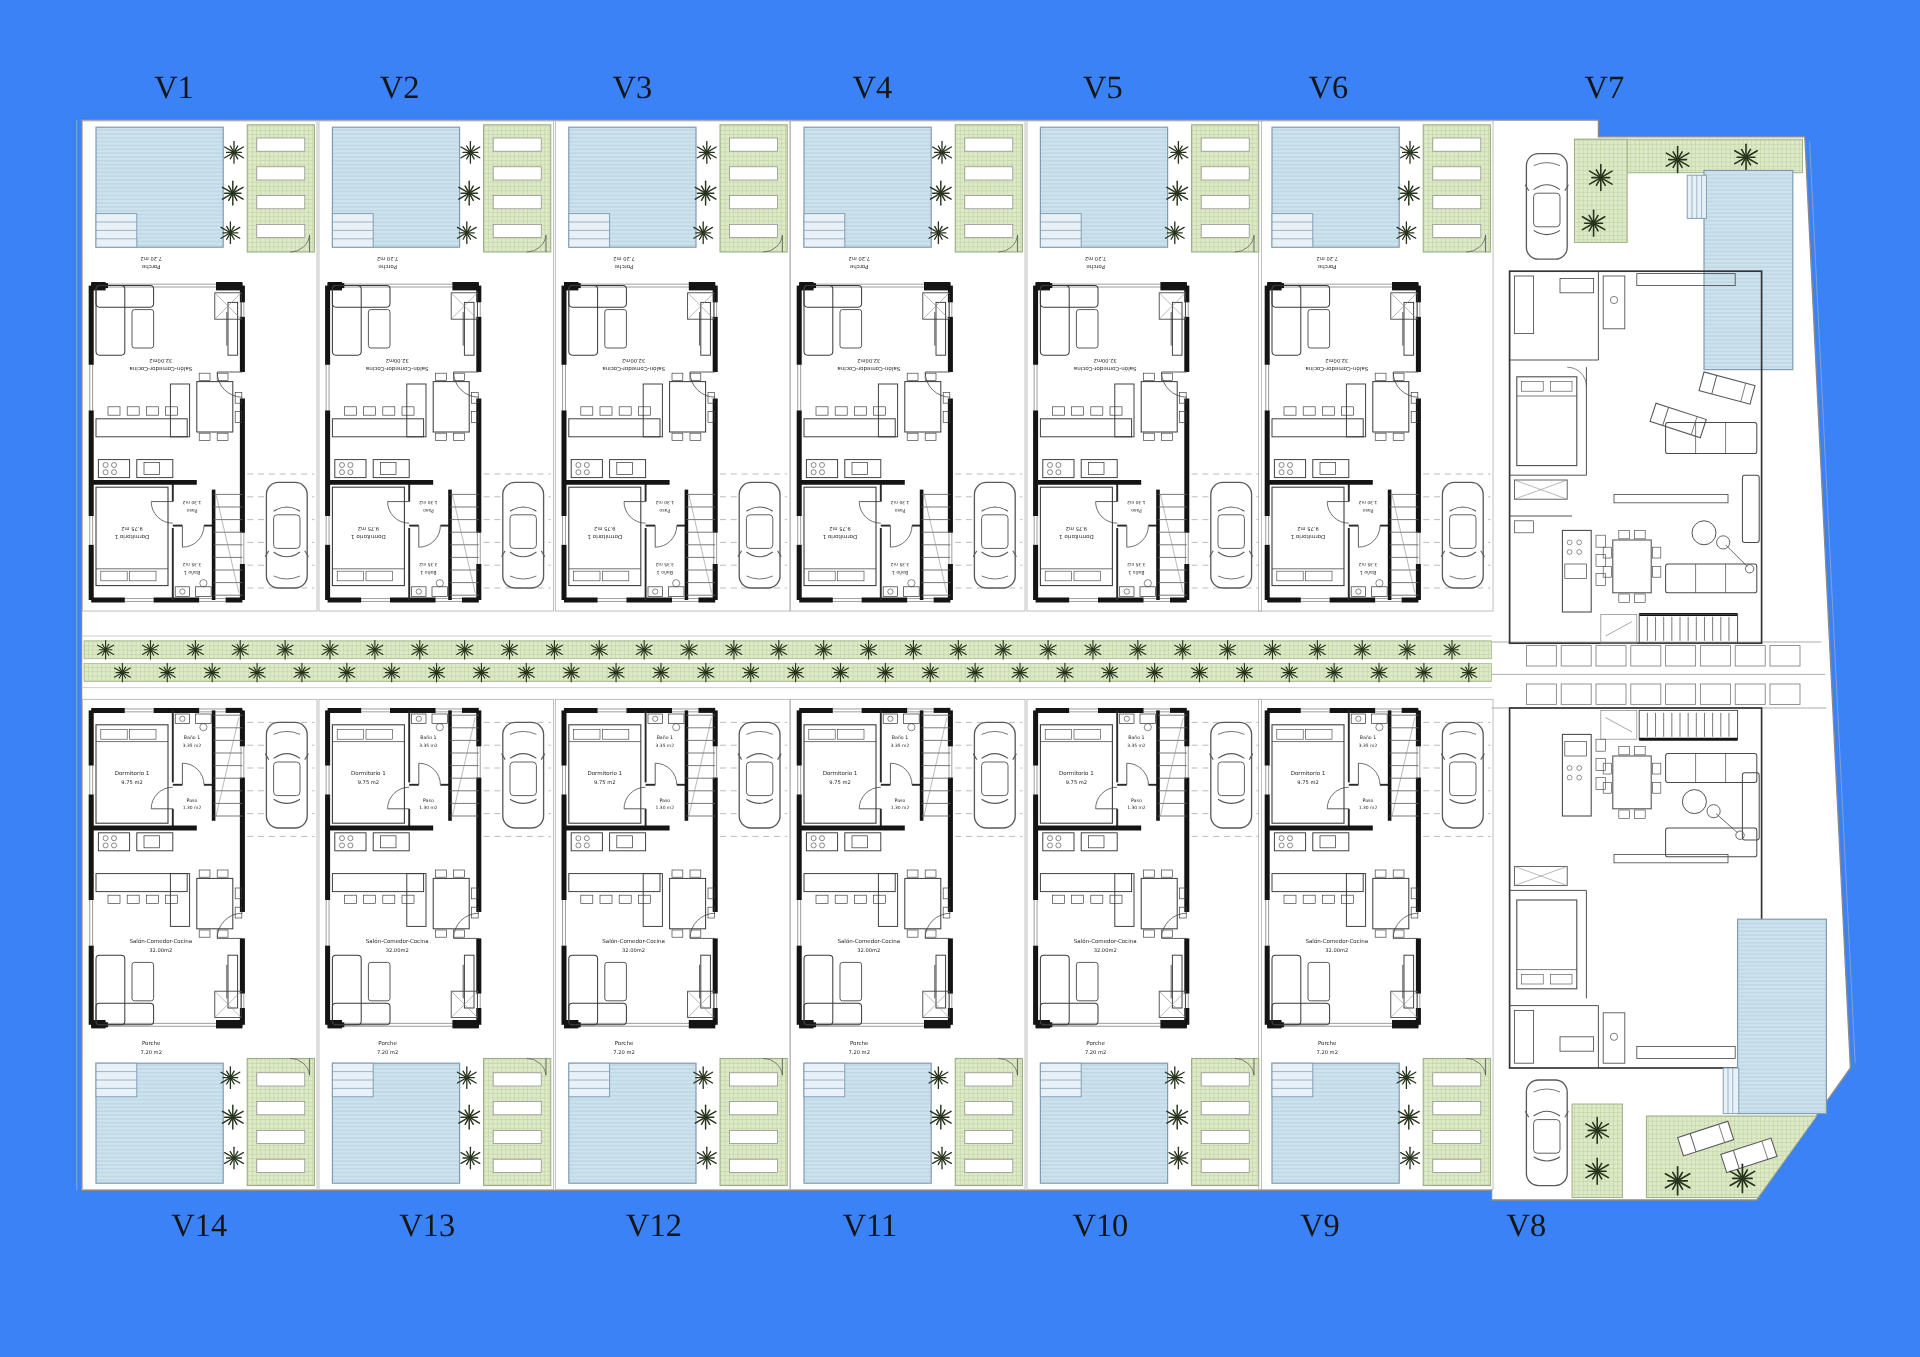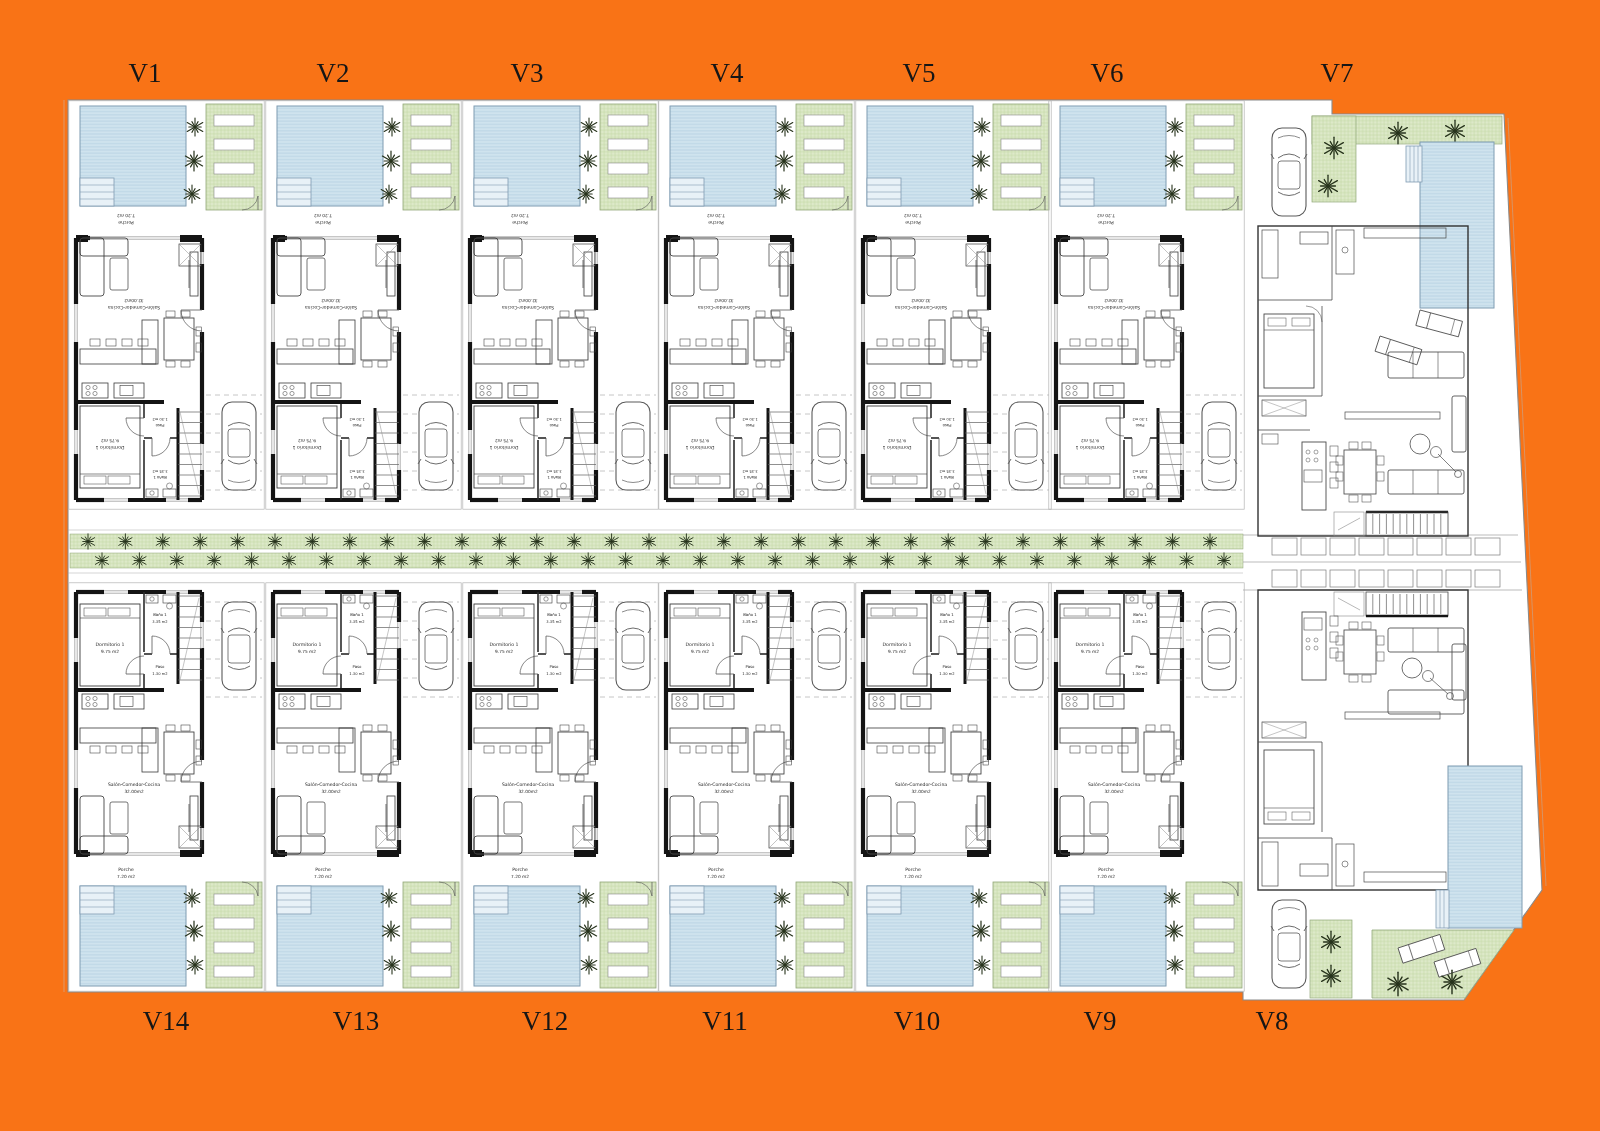--- a/index.html
+++ b/index.html
@@ -1,16 +1,16 @@
 <!DOCTYPE html>
 <html><head>
 <meta charset="utf-8">
 <style>
   html,body{margin:0;padding:0;background:#ffffff;}
-  .stage{position:relative;width:1600px;height:1131px;background:#f97316;overflow:hidden;}
+  .stage{position:relative;width:1600px;height:1131px;background:#3b82f6;overflow:hidden;}
   svg{display:block;}
   text{font-family:"DejaVu Sans",sans-serif;}
   .vlabel{font-family:"Liberation Serif","DejaVu Serif",serif;}
 </style>
 </head>
 <body>
 
 <div class="stage">
   <svg id="plan" viewBox="0 0 1600 1131" width="1600" height="1131">
       <defs>

